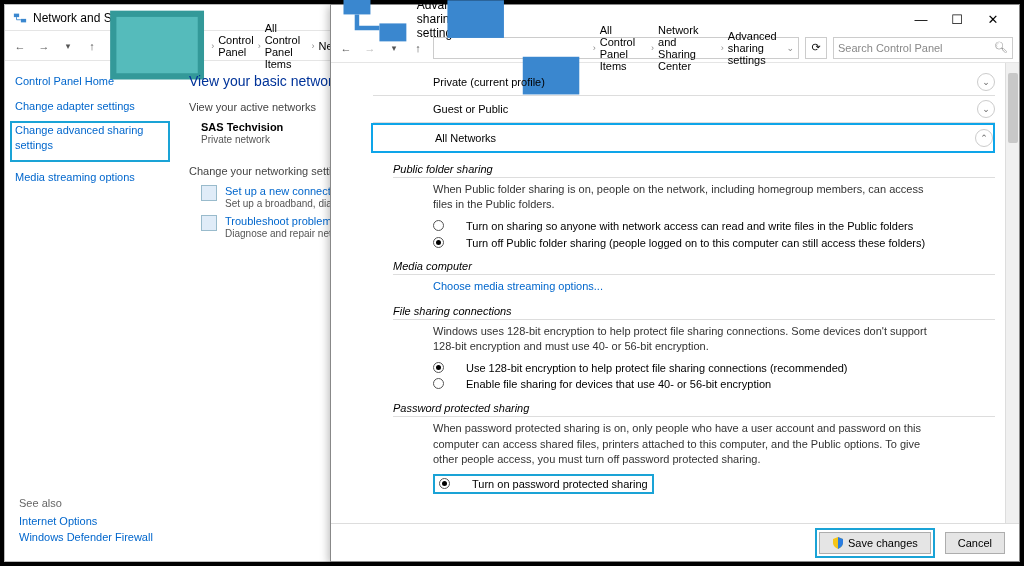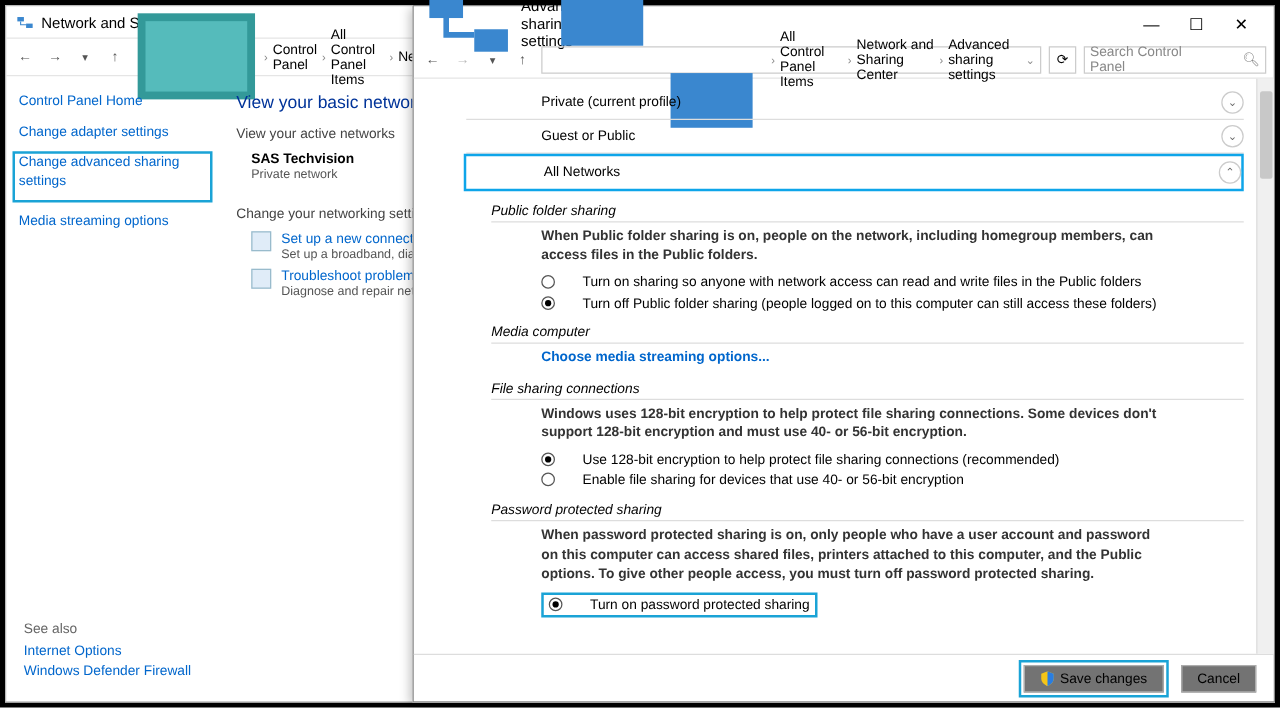--- a/index.html
+++ b/index.html
@@ -43,36 +43,36 @@
     background: #fff; border: 1px solid #888; box-shadow: -2px 2px 8px rgba(0,0,0,0.25);
     display: flex; flex-direction: column;
   }
   .win-front .titlebar2 { height: 28px; display: flex; align-items: center; padding: 0 8px; justify-content: space-between; }
   .titlebar2 .lft { display:flex; align-items:center; gap:6px; font-size:12px; }
   .winbtns { display:flex; gap:0; }
   .winbtns div { width: 36px; height: 24px; display:flex; align-items:center; justify-content:center; font-size:13px; }
   .navbar2 { height: 30px; display:flex; align-items:center; padding:0 6px; font-size:11px; gap:6px; border-bottom:1px solid #e5e5e5; }
   .addrbox { flex:1; display:flex; align-items:center; border:1px solid #ccc; height:22px; padding:0 4px; gap:4px; }
   .refresh { width:22px; height:22px; display:flex; align-items:center; justify-content:center; border:1px solid #ccc; }
-  .searchbox { width:146px; height:22px; border:1px solid #ccc; padding:0 4px; font-size:11px; color:#888; display:flex; align-items:center; justify-content:space-between;gap:36px; }
+  .searchbox { width:180px; height:22px; border:1px solid #ccc; padding:0 4px; font-size:11px; color:#888; display:flex; align-items:center; justify-content:space-between;gap:36px; }
   .front-body { flex:1; overflow:auto; padding: 6px 24px 0 102px; font-size:11px; position:relative; }
   .scrollbar-stub { position:absolute; right:0; top:58px; bottom:38px; width:14px; background:#f0f0f0; border-left:1px solid #ddd; }
   .scrollbar-stub .thumb { position:absolute; left:2px; width:10px; top:10px; height:70px; background:#c8c8c8; border-radius:2px; }
   .exp-row { display:flex; align-items:center; justify-content:space-between; border-bottom:1px solid #ddd; padding:4px 0; margin-left:-60px; padding-left:60px; }
   .exp-row .chev { width:18px; height:18px; border:1px solid #ccc; border-radius:50%; display:flex; align-items:center; justify-content:center; font-size:9px; color:#666; }
   .hl-allnet { border:2px solid #0ea5e9; margin-left:-62px; padding-left:62px; }
   .section-h { margin: 10px 0 4px -40px; padding-bottom:2px; border-bottom:1px solid #ddd;font-style:italic; }
-  .desc { margin: 4px 0 6px 0; color:#333; line-height:1.4; max-width: 500px; font-weight: bold; }
+  .desc { margin: 4px 0 6px 0; color:#333; line-height:1.4; max-width: 500px; }
   .radio { display:flex; align-items:flex-start; gap:22px; margin:2px 0; line-height:1.35; }
   .radio .dot { width:11px; height:11px; border:1px solid #555; border-radius:50%; display:inline-flex; align-items:center; justify-content:center; flex-shrink:0; margin-top:1px; }
   .radio .dot.sel::after { content:""; width:5px; height:5px; background:#000; border-radius:50%; }
   .link { color:#0066cc; }
   .hl-radio { border:2px solid #1aa3d6; padding:1px 4px; display:inline-flex; width:auto; }
   .footer { height:38px; border-top:1px solid #ddd; display:flex; align-items:center; justify-content:flex-end; padding:0 14px; gap:10px; }
-  .btn { height:22px; padding:0 12px; font-size:11px; border:1px solid #adadad; background:#737373; display:flex; align-items:center; gap:4px; }
+  .btn { height:22px; padding:0 12px; font-size:11px; border:1px solid #adadad; background:#e5e5e5; display:flex; align-items:center; gap:4px; }
   .hl-btn { border:2px solid #1aa3d6; padding:2px; }
   .shield { width:12px; height:12px; }
 </style>
 </head>
 <body>
 
 <div class="win-back">
   <div class="titlebar">
     <svg class="cp-icon" viewBox="0 0 16 16">
         <rect x="1" y="3" width="6" height="4" fill="#3a87cf"></rect>

